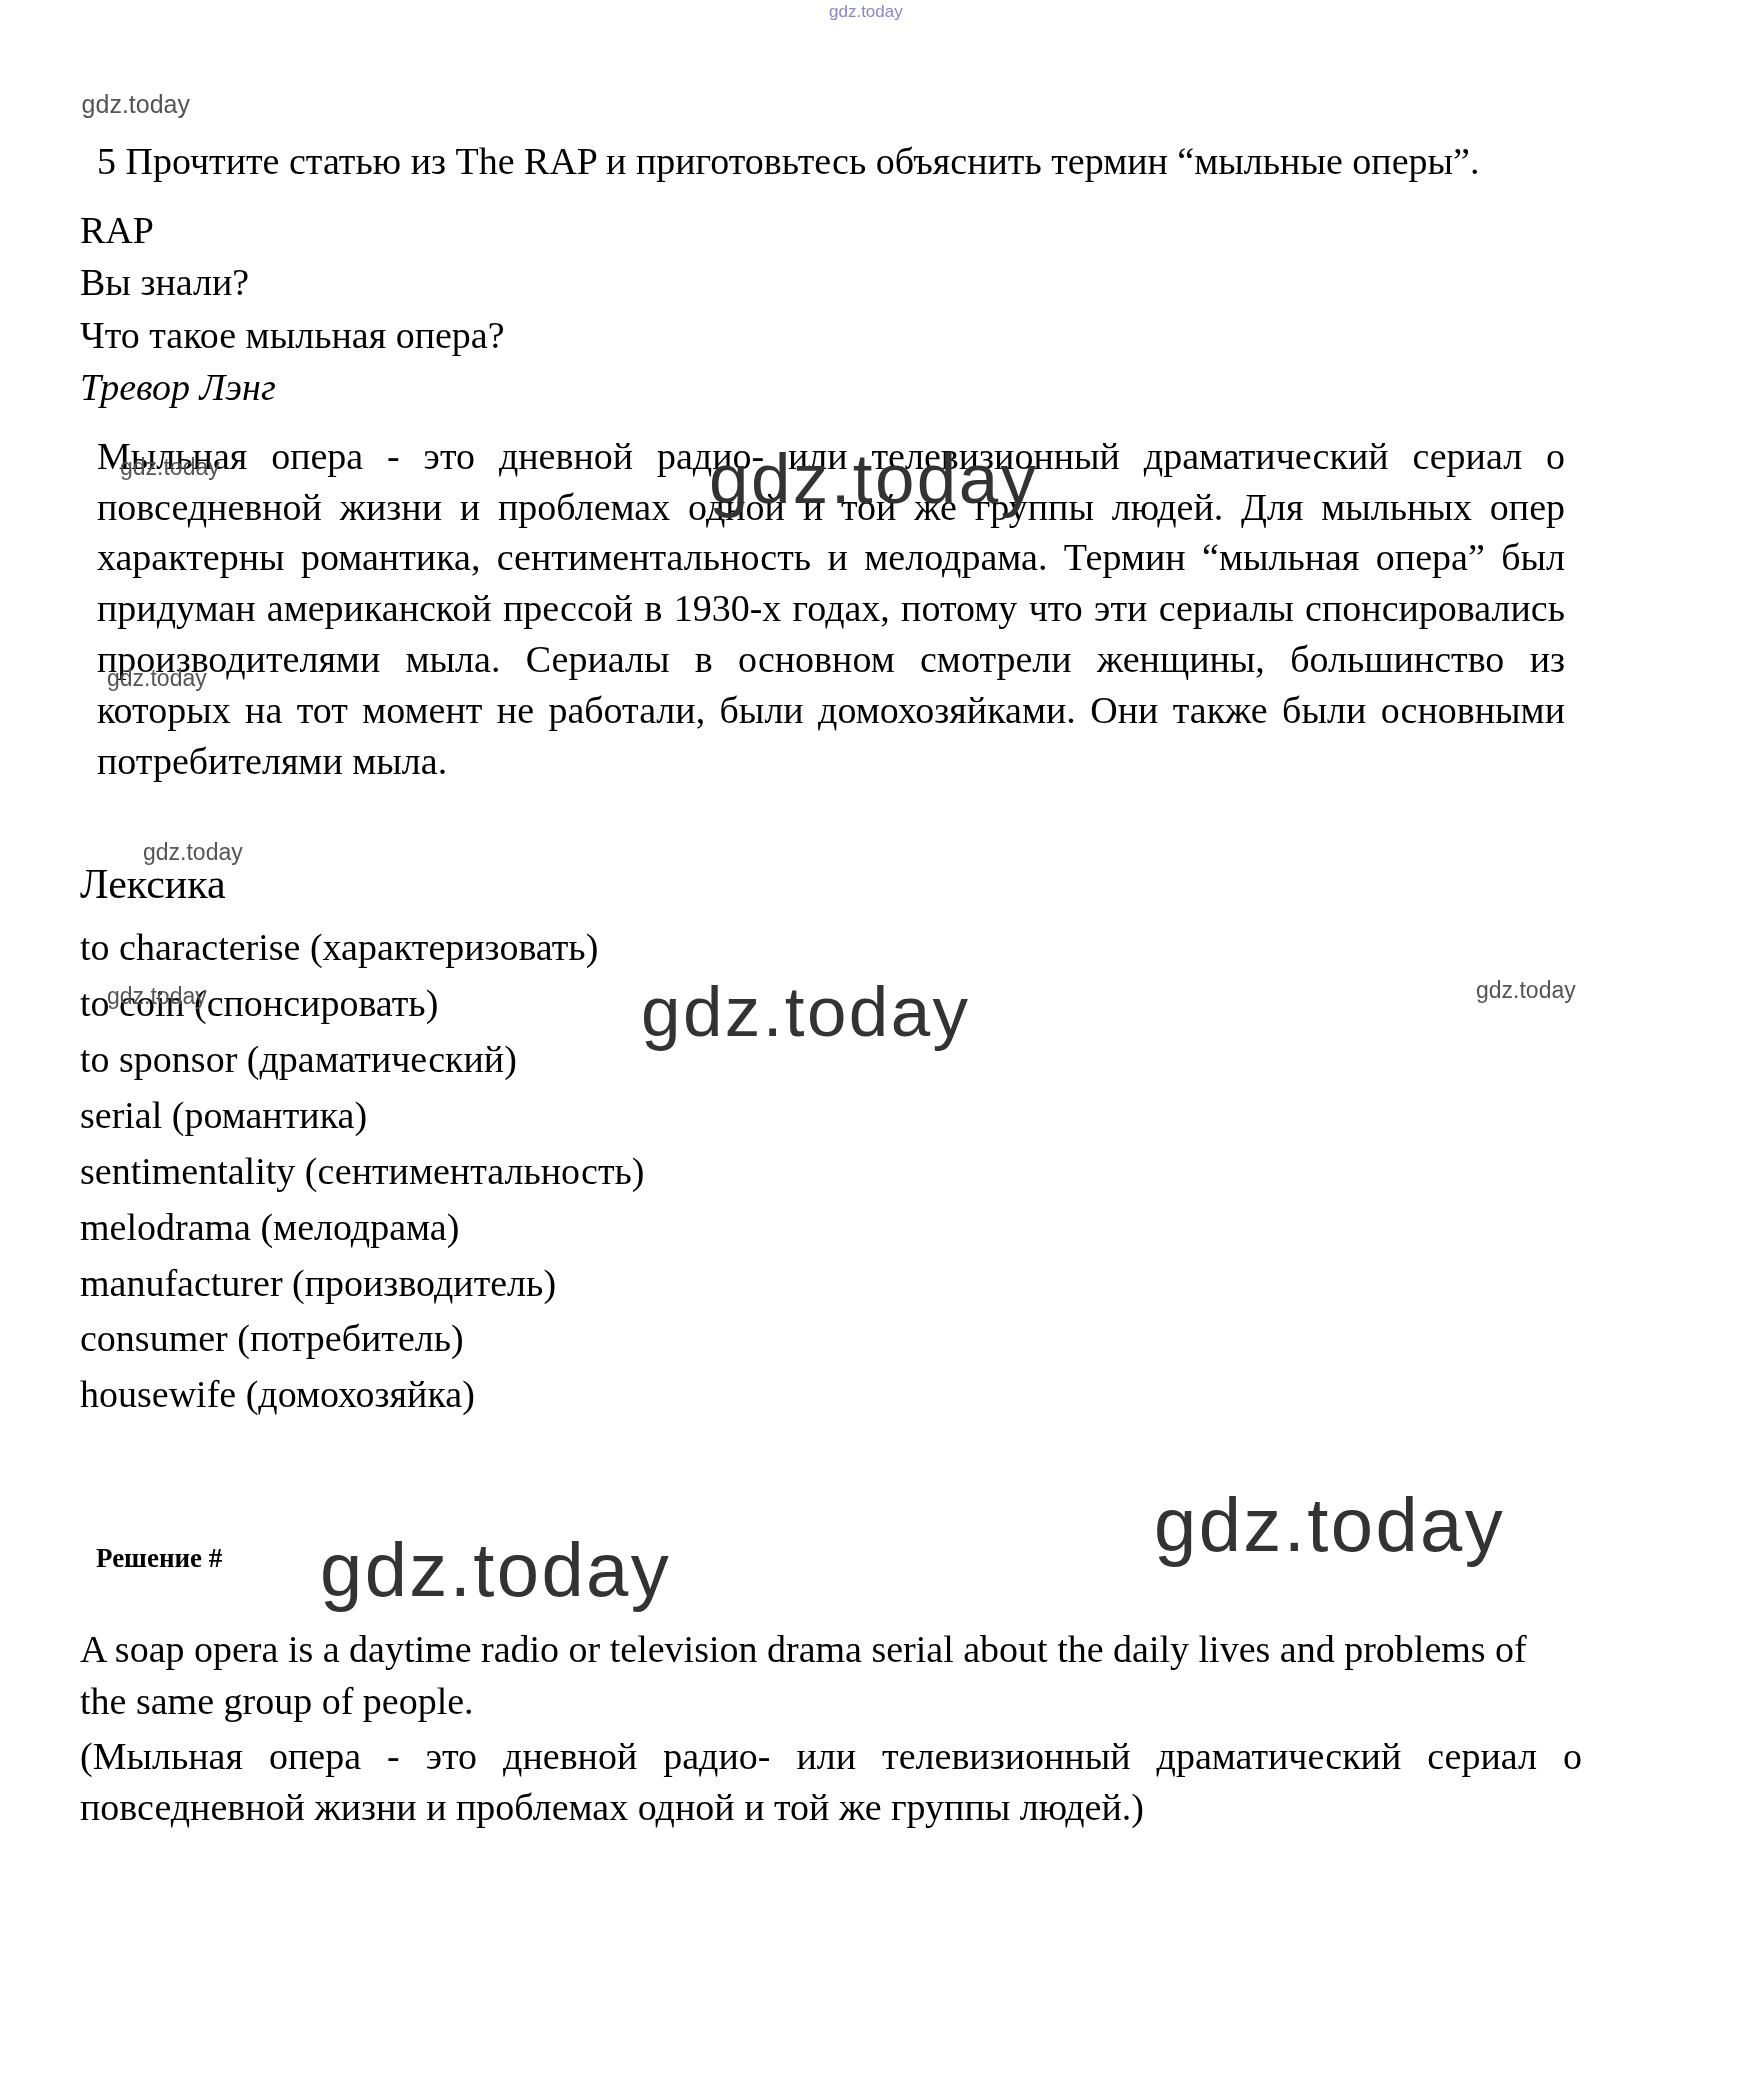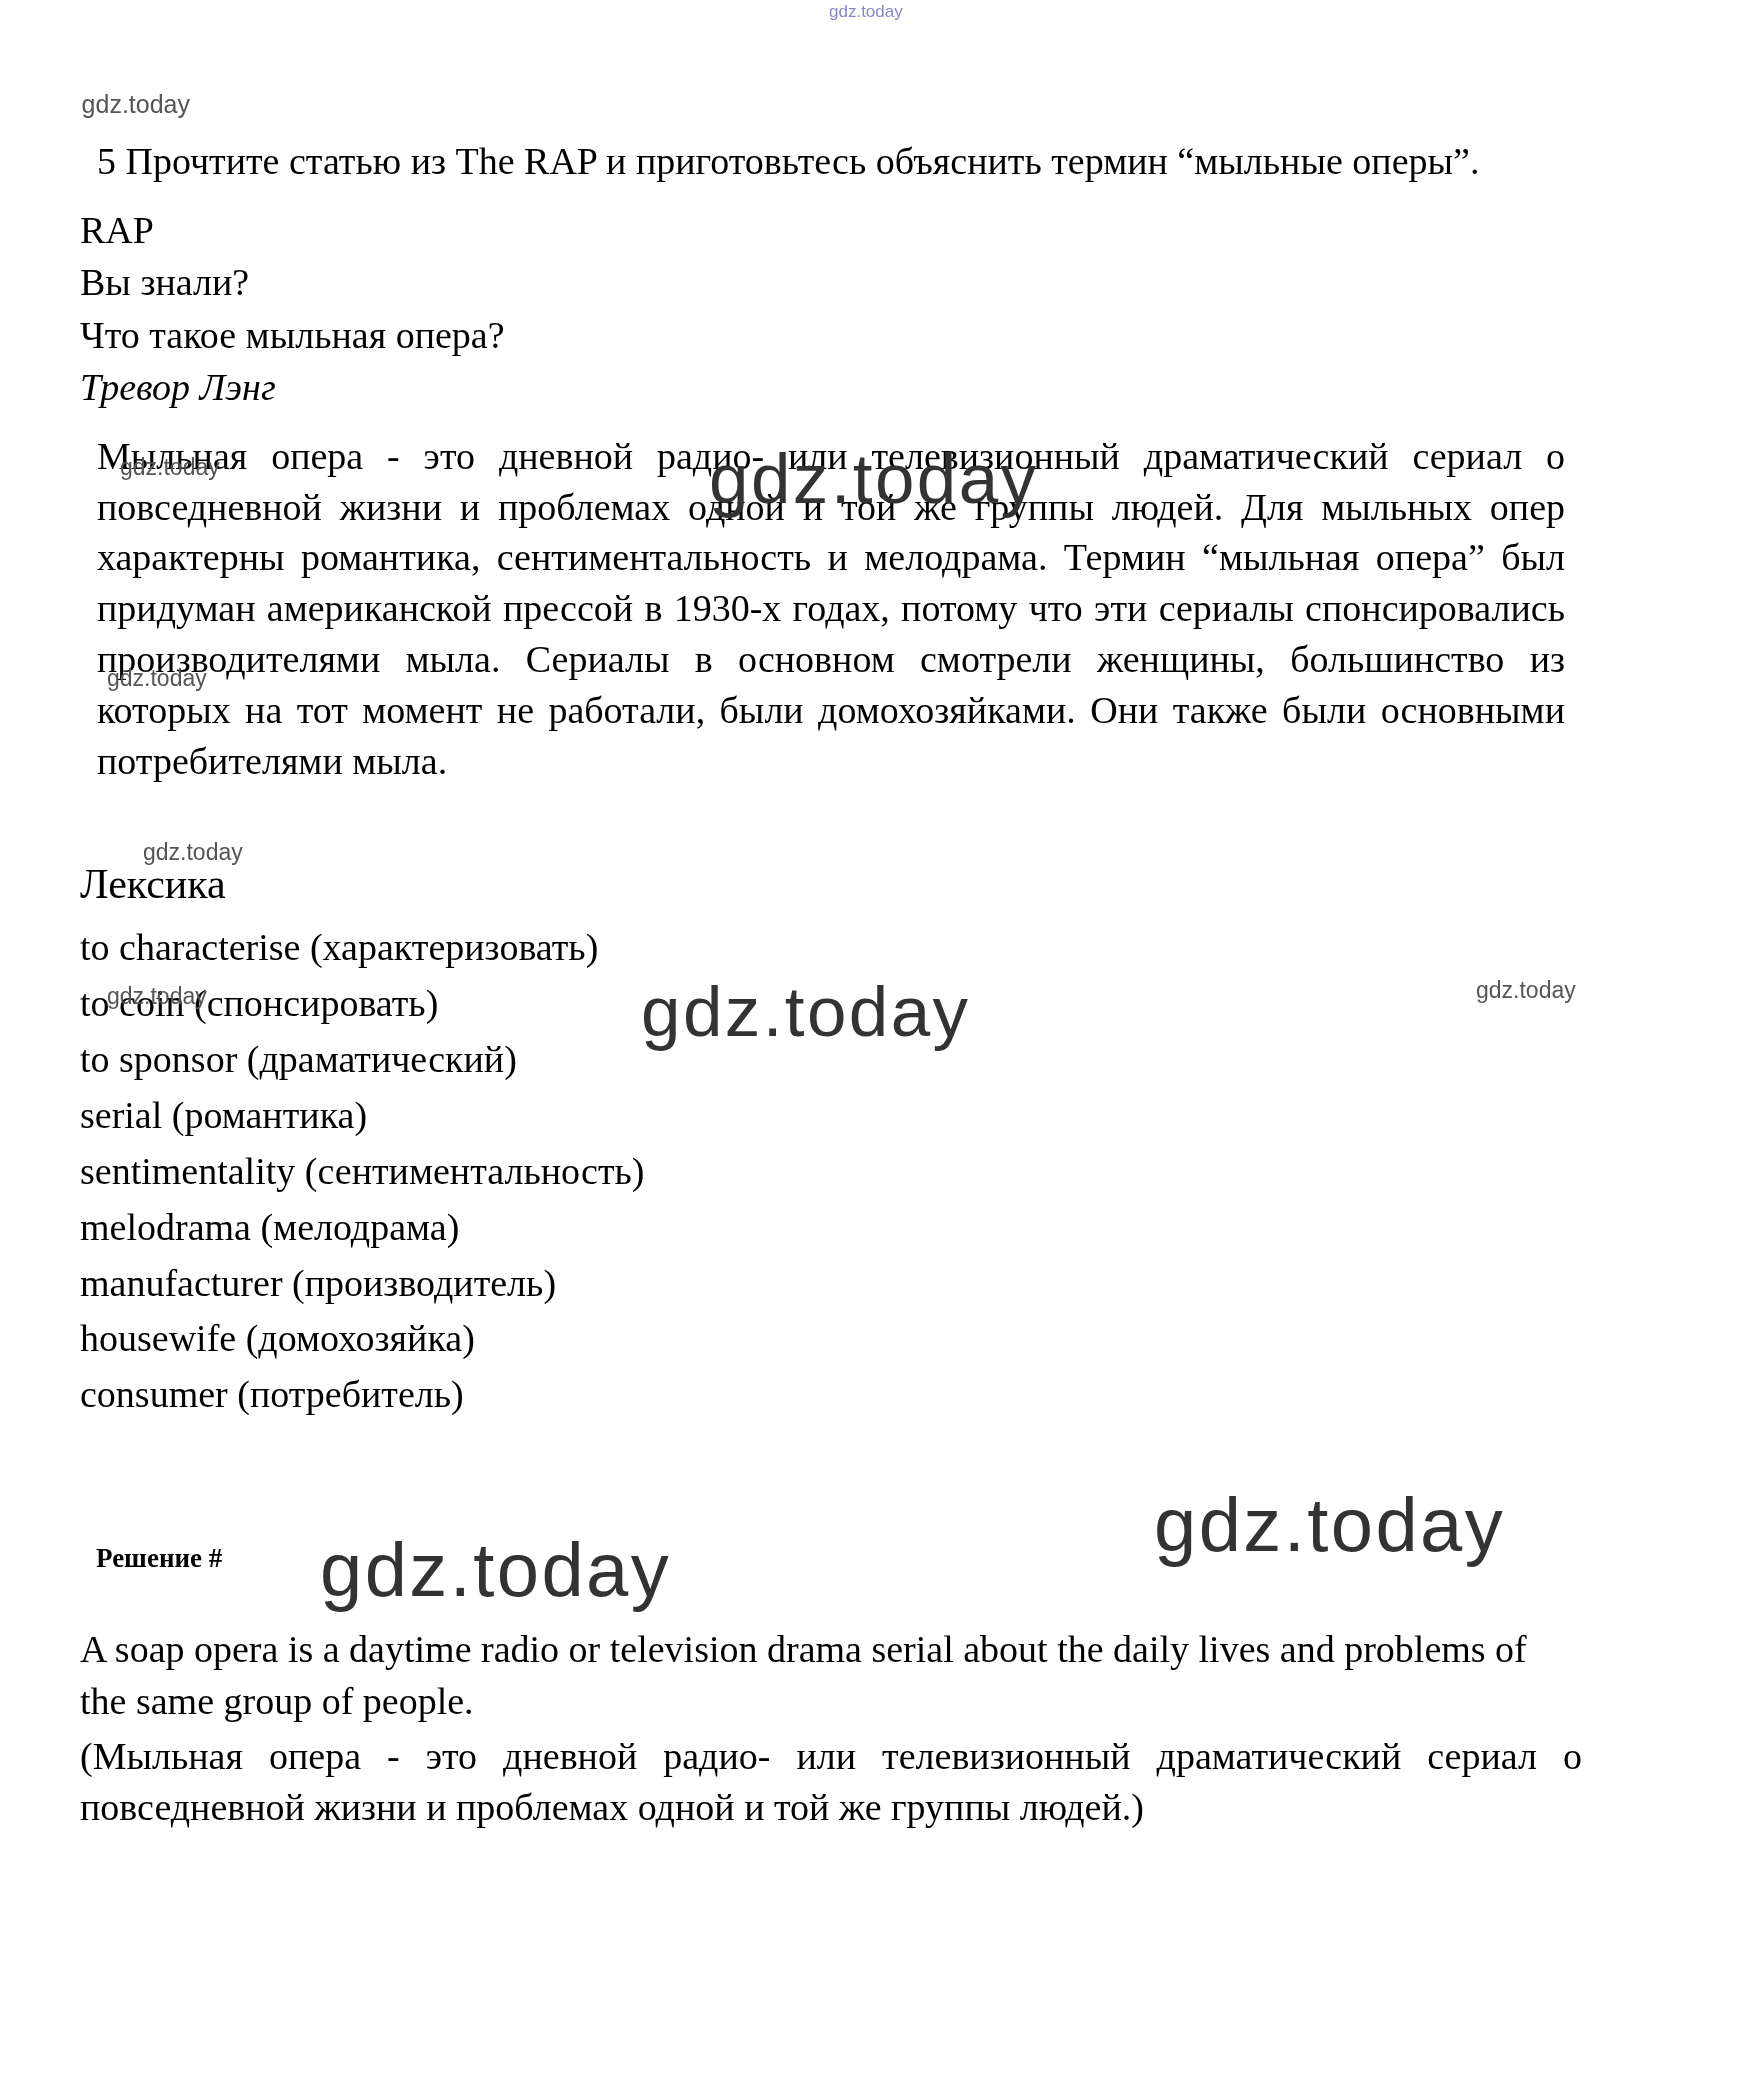--- a/index.html
+++ b/index.html
@@ -133,22 +133,22 @@
     <h2 class="vocab-heading">Лексика</h2>
 
     <ul class="vocab-list">
       <li>to characterise (характеризовать)</li>
       <li>to coin (спонсировать)</li>
       <li>to sponsor (драматический)</li>
       <li>serial (романтика)</li>
       <li>sentimentality (сентиментальность)</li>
       <li>melodrama (мелодрама)</li>
       <li>manufacturer (производитель)</li>
+      <li>consumer (потребитель)</li>
       <li>housewife (домохозяйка)</li>
-      <li>consumer (потребитель)</li>
     </ul>
 
     <h2 class="solution-heading">Решение #</h2>
 
     <p class="solution-en">A soap opera is a daytime radio or television drama serial about the daily lives and problems of the same group of people.</p>
 
     <p class="solution-ru justify">(Мыльная опера - это дневной радио- или телевизионный драматический сериал о повседневной жизни и проблемах одной и той же группы людей.)</p>
 
   </div>
 </div>

